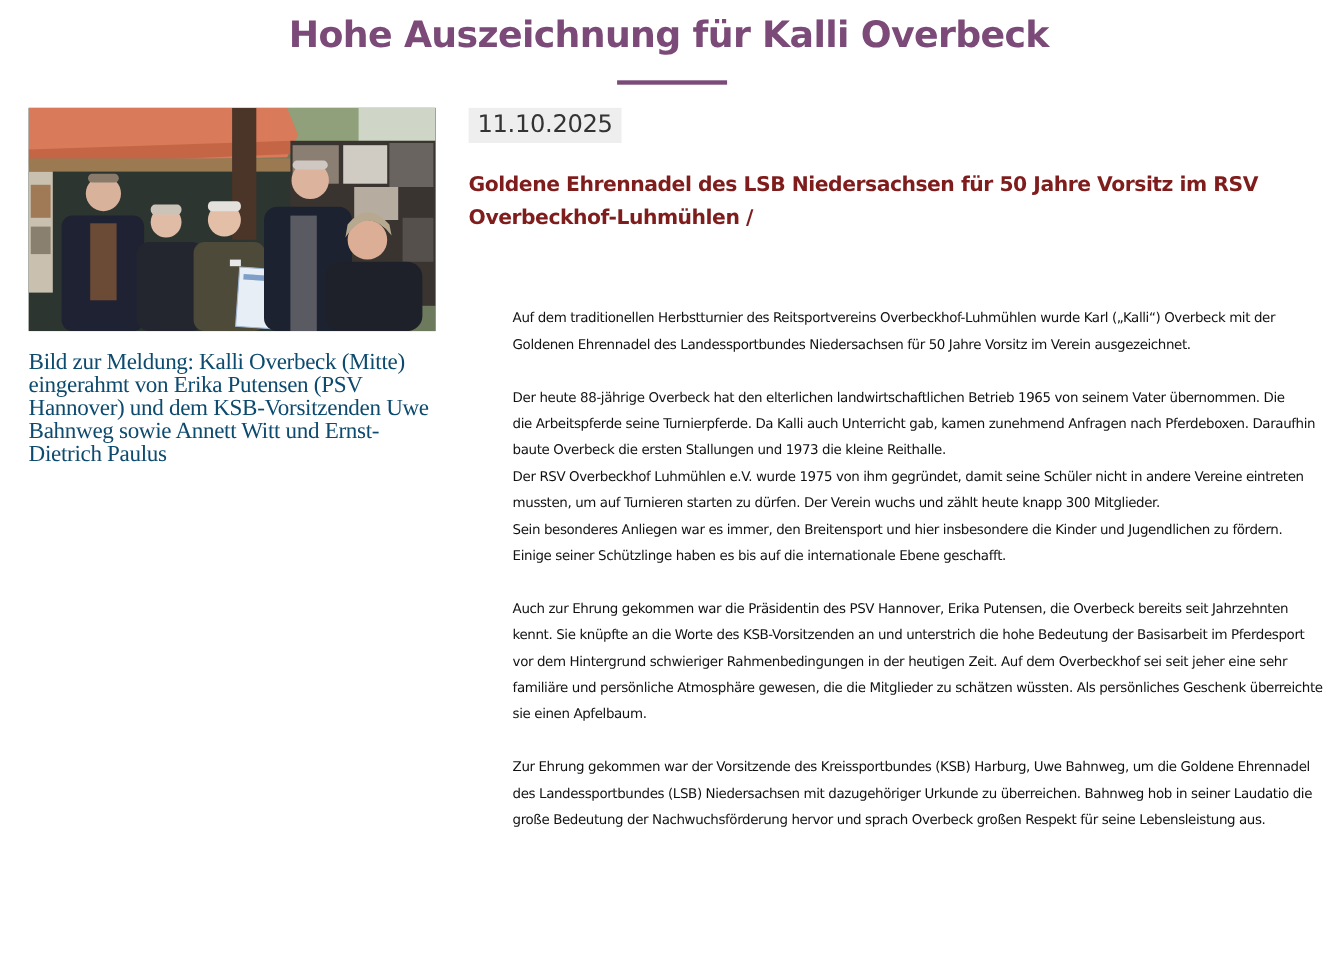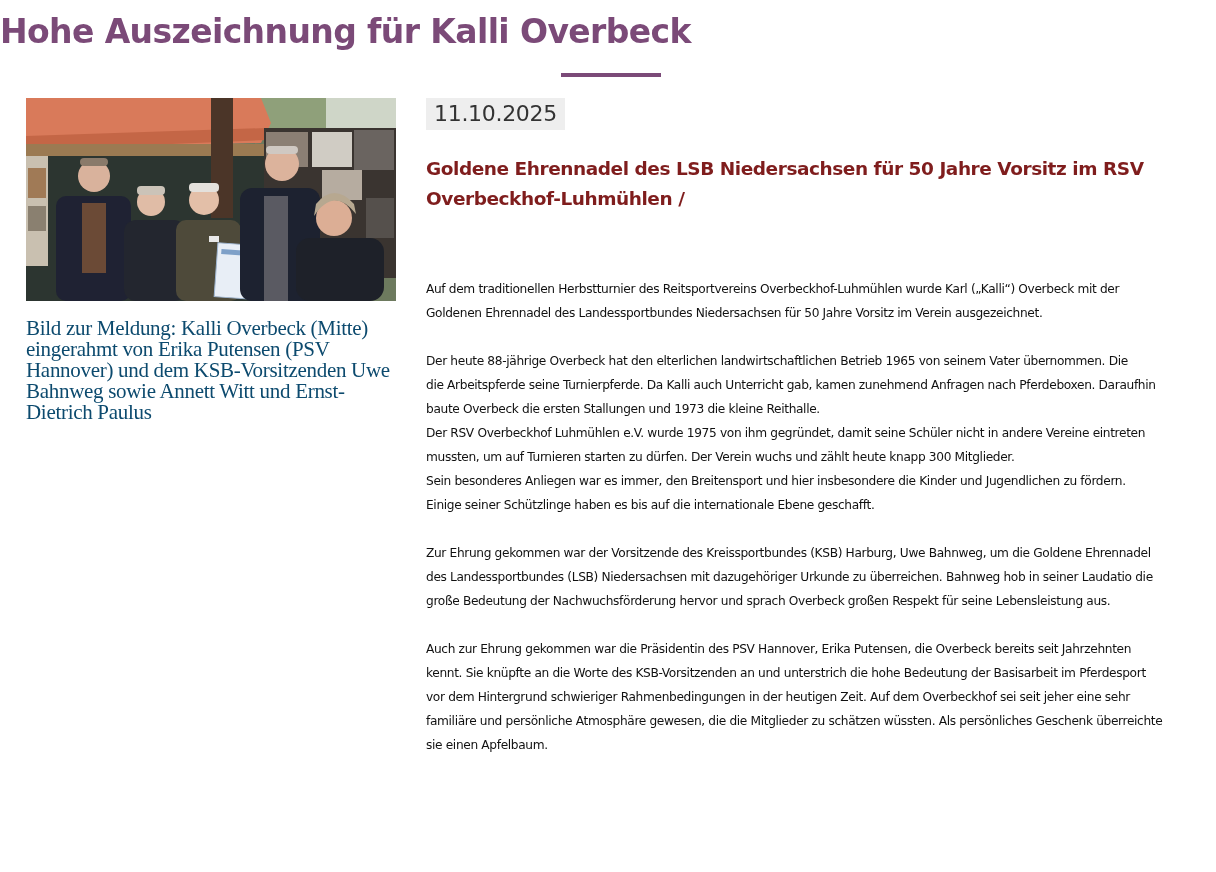--- a/index.html
+++ b/index.html
@@ -1,20 +1,21 @@
 <!DOCTYPE html>
 <html><head>
 <meta charset="utf-8">
 <style>
   * { box-sizing: border-box; margin: 0; padding: 0; }
   html, body { width: 1216px; height: 872px; background: #ffffff; overflow: hidden; }
   body { font-family: "DejaVu Sans", sans-serif; color: #111; position: relative; }
 
   .page-title {
     position: absolute; left: 0; top: 10px; width: 1216px;
+    text-align: center;
     font-family: "DejaVu Sans", sans-serif;
     font-weight: bold; font-size: 33px; letter-spacing: -0.6px;
     color: #7b4a78;
     line-height: 44px;
   }
   .title-rule {
     position: absolute; left: 561px; top: 73px; width: 100px; height: 4px;
     background: #7b4a78;
   }
 
@@ -41,21 +42,21 @@
     position: absolute; left: 426px; top: 154px; width: 740px;
     font-family: "DejaVu Sans", sans-serif; font-weight: bold;
     font-size: 18.5px; line-height: 30px; color: #7f1d1d; letter-spacing: -0.45px;
   }
   .body-text {
     position: absolute; left: 426px; top: 277px; width: 775px;
     font-family: "DejaVu Sans", sans-serif; font-size: 12.2px; line-height: 24px;
     color: #111; letter-spacing: -0.35px;
   }
   .body-text p { margin: 0 0 24px 0; }
-  .body-text .line { display: block; white-space: nowrap; }
+  .body-text .line { display: block; white-space: nowrap; margin-left: 40px; }
 </style>
 </head>
 <body>
 
 <h1 class="page-title">Hohe Auszeichnung für Kalli Overbeck</h1>
 <div class="title-rule"></div>
 
 <div class="photo" role="img" aria-label="Gruppenfoto: fünf Personen vor einem Zelt, Kalli Overbeck in der Mitte mit Urkunde">
   <svg width="370" height="203" viewBox="0 0 370 203" xmlns="http://www.w3.org/2000/svg">
 
@@ -122,24 +123,24 @@
   <p>
     <span class="line">Der heute 88-jährige Overbeck hat den elterlichen landwirtschaftlichen Betrieb 1965 von seinem Vater übernommen. Die</span>
     <span class="line">die Arbeitspferde seine Turnierpferde. Da Kalli auch Unterricht gab, kamen zunehmend Anfragen nach Pferdeboxen. Daraufhin</span>
     <span class="line">baute Overbeck die ersten Stallungen und 1973 die kleine Reithalle.</span>
     <span class="line">Der RSV Overbeckhof Luhmühlen e.V. wurde 1975 von ihm gegründet, damit seine Schüler nicht in andere Vereine eintreten</span>
     <span class="line">mussten, um auf Turnieren starten zu dürfen. Der Verein wuchs und zählt heute knapp 300 Mitglieder.</span>
     <span class="line">Sein besonderes Anliegen war es immer, den Breitensport und hier insbesondere die Kinder und Jugendlichen zu fördern.</span>
     <span class="line">Einige seiner Schützlinge haben es bis auf die internationale Ebene geschafft.</span>
   </p>
   <p>
-    <span class="line">Zur Ehrung gekommen war der Vorsitzende des Kreissportbundes (KSB) Harburg, Uwe Bahnweg, um die Goldene Ehrennadel</span>
-    <span class="line">des Landessportbundes (LSB) Niedersachsen mit dazugehöriger Urkunde zu überreichen. Bahnweg hob in seiner Laudatio die</span>
-    <span class="line">große Bedeutung der Nachwuchsförderung hervor und sprach Overbeck großen Respekt für seine Lebensleistung aus.</span>
-  </p>
-  <p>
     <span class="line">Auch zur Ehrung gekommen war die Präsidentin des PSV Hannover, Erika Putensen, die Overbeck bereits seit Jahrzehnten</span>
     <span class="line">kennt. Sie knüpfte an die Worte des KSB-Vorsitzenden an und unterstrich die hohe Bedeutung der Basisarbeit im Pferdesport</span>
     <span class="line">vor dem Hintergrund schwieriger Rahmenbedingungen in der heutigen Zeit. Auf dem Overbeckhof sei seit jeher eine sehr</span>
     <span class="line">familiäre und persönliche Atmosphäre gewesen, die die Mitglieder zu schätzen wüssten. Als persönliches Geschenk überreichte</span>
     <span class="line">sie einen Apfelbaum.</span>
   </p>
+  <p>
+    <span class="line">Zur Ehrung gekommen war der Vorsitzende des Kreissportbundes (KSB) Harburg, Uwe Bahnweg, um die Goldene Ehrennadel</span>
+    <span class="line">des Landessportbundes (LSB) Niedersachsen mit dazugehöriger Urkunde zu überreichen. Bahnweg hob in seiner Laudatio die</span>
+    <span class="line">große Bedeutung der Nachwuchsförderung hervor und sprach Overbeck großen Respekt für seine Lebensleistung aus.</span>
+  </p>
 </div>
 
 </body></html>

